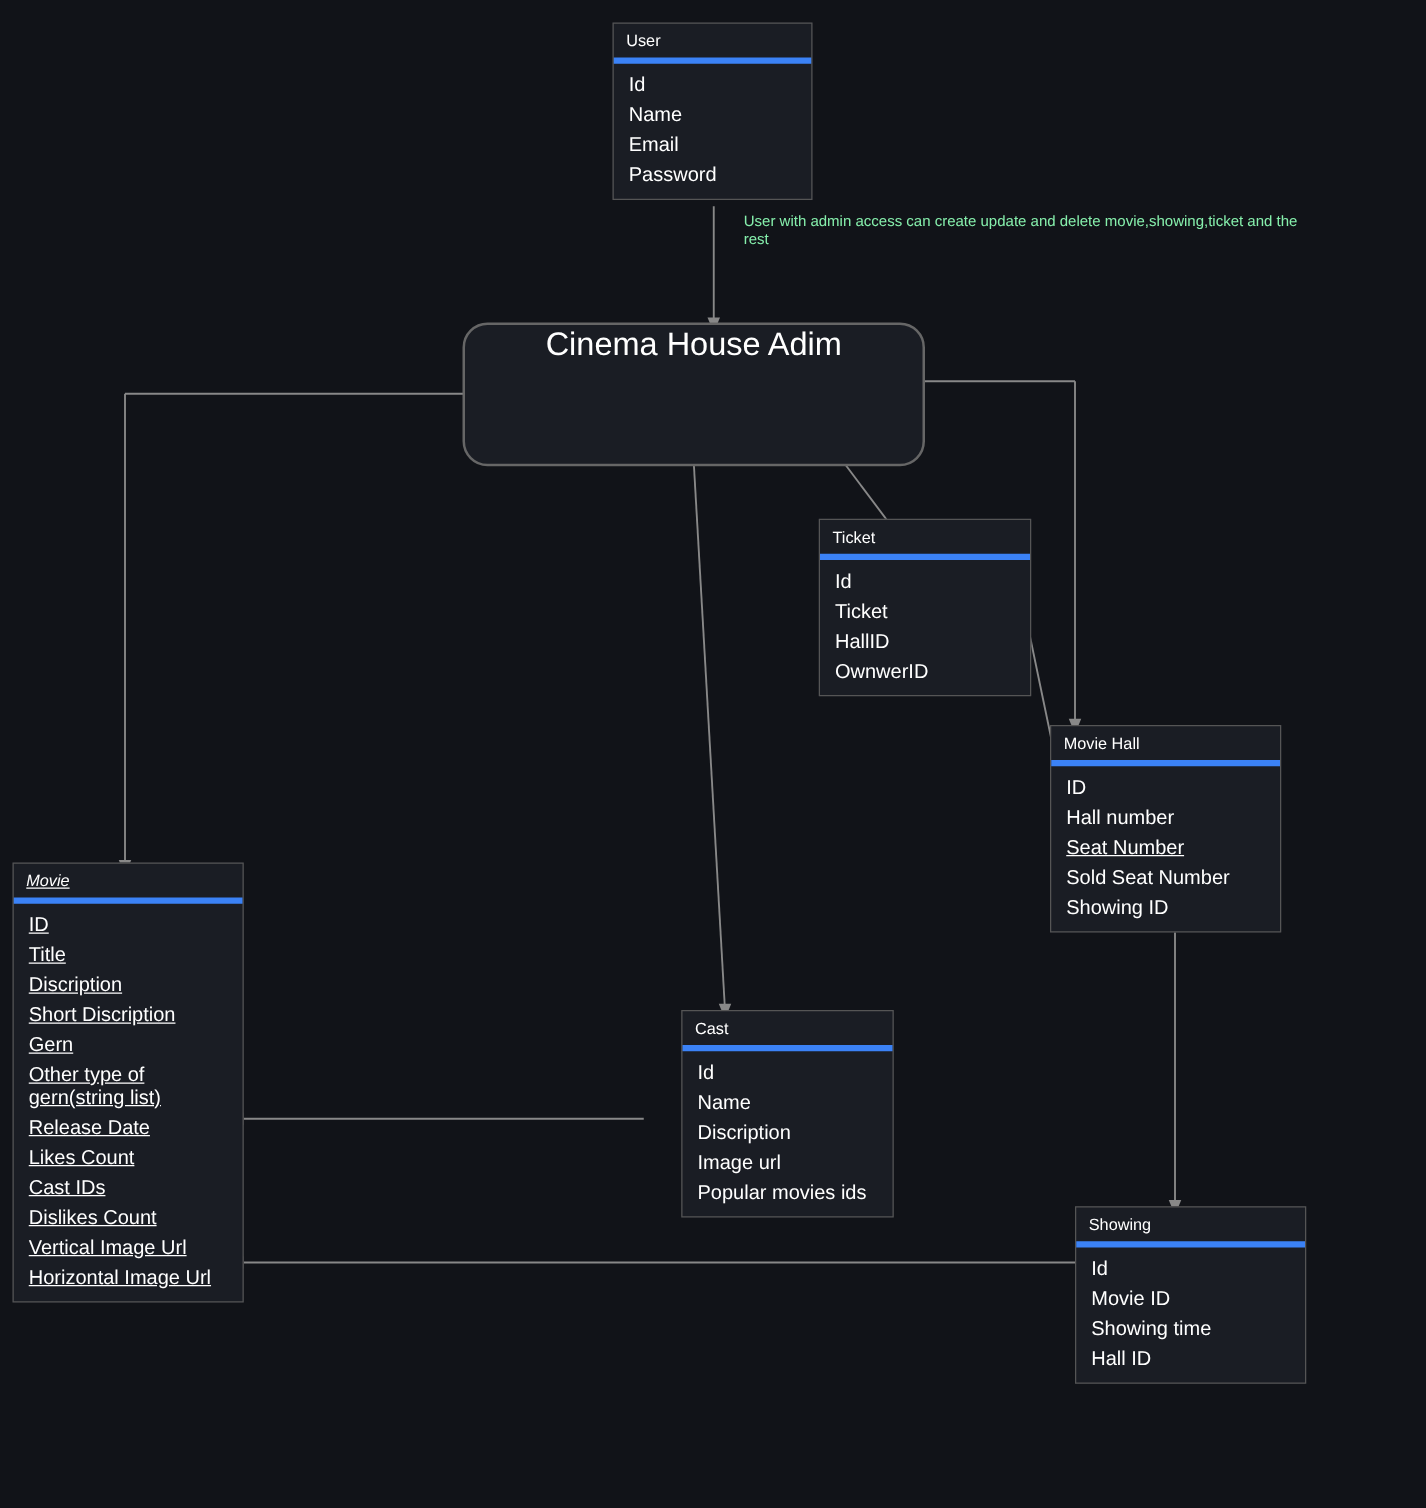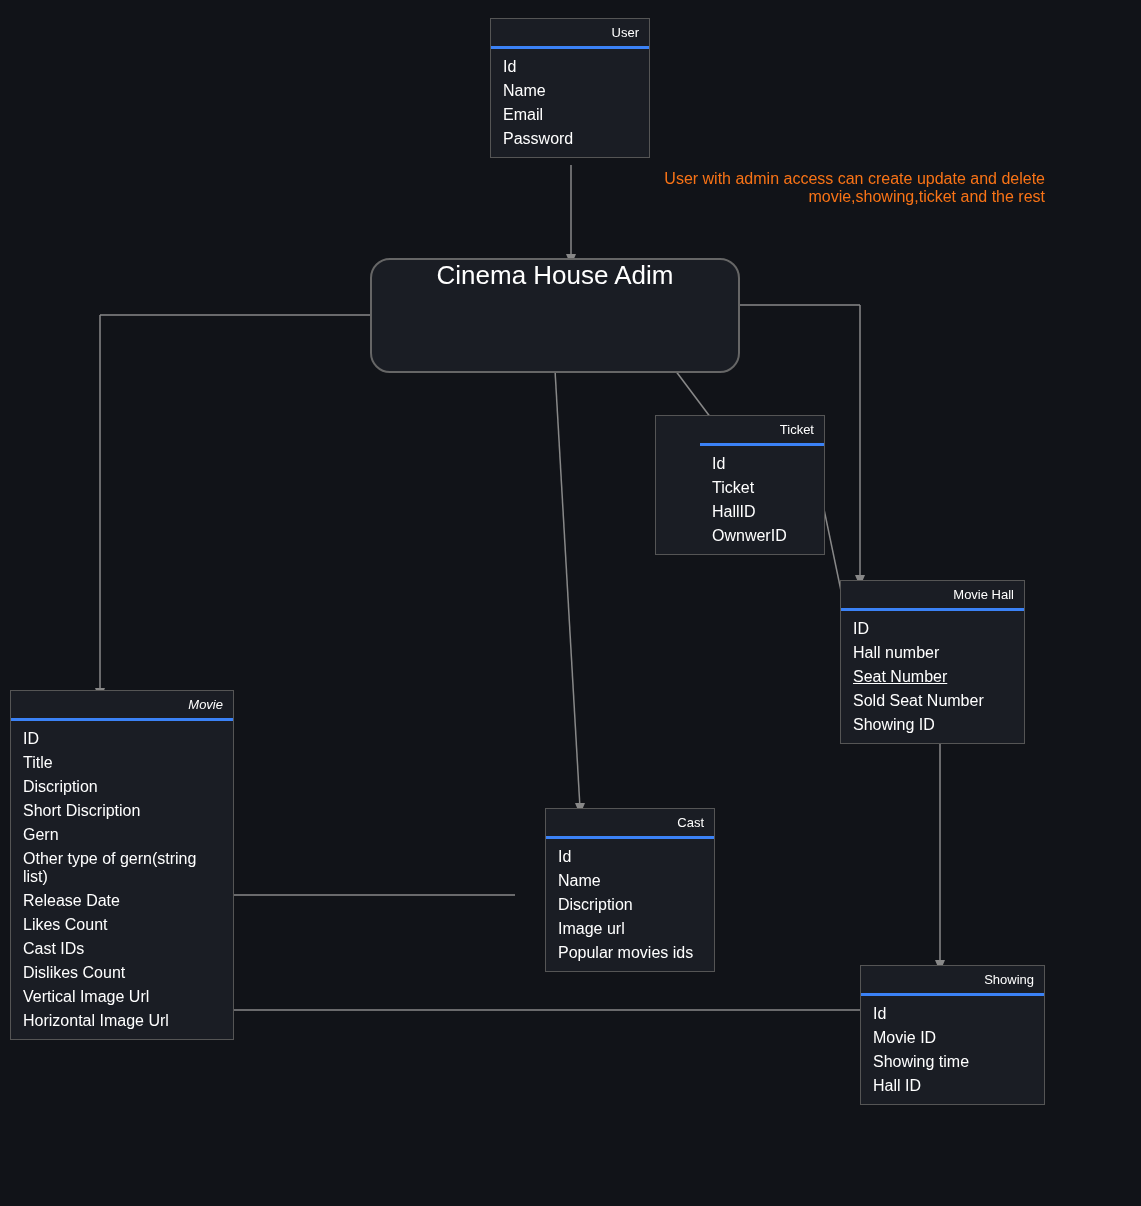--- a/index.html
+++ b/index.html
@@ -13,23 +13,23 @@
       position: relative;
       overflow: hidden;
     }
     .entity-box {
       position: absolute;
       background-color: #1a1d24;
       border: 1px solid #555;
       color: #fff;
     }
     .entity-header {
-      text-align: right;
+      text-align: left;
       padding: 6px 10px;
-      border-bottom: 3px solid #3b82f6;
+      border-bottom: 5px solid #3b82f6;
       font-size: 13px;
     }
     .entity-header.italic {
       font-style: italic;
     }
     .entity-body {
       padding: 6px 12px;
     }
     .entity-body div {
       padding: 3px 0;
@@ -54,23 +54,22 @@
     .diagram-svg {
       position: absolute;
       top: 0;
       left: 0;
       width: 1141px;
       height: 1206px;
       pointer-events: none;
     }
     .note-text {
       position: absolute;
-      color: #f97316;
-      font-size: 16px;
-      text-align: right;
+      color: #86efac;
+      font-size: 12px;
     }
   </style>
 </head>
 <body>
 
 <svg class="diagram-svg">
 
   <line x1="571" y1="165" x2="571" y2="258" stroke="#888" stroke-width="1.5"></line>
   <polygon points="571,266 566,254 576,254" fill="#888"></polygon>
 
@@ -110,42 +109,42 @@
     <div>Password</div>
   </div>
 </div>
 
 <div class="note-text" style="left:595px; top:170px; max-width:450px;">User with admin access can create update and delete movie,showing,ticket and the rest</div>
 
 <div class="cinema-house-box" style="left:370px; top:258px; width:370px; height:115px;">
   <span>Cinema House Adim</span>
 </div>
 
-<div class="entity-box" style="left:655px; top:415px; width:170px;padding-left:44px;">
+<div class="entity-box" style="left:655px; top:415px; width:170px;">
   <div class="entity-header">Ticket</div>
   <div class="entity-body">
     <div>Id</div>
     <div>Ticket</div>
     <div>HallID</div>
     <div>OwnwerID</div>
   </div>
 </div>
 
 <div class="entity-box" style="left:840px; top:580px; width:185px;">
   <div class="entity-header">Movie Hall</div>
   <div class="entity-body">
     <div>ID</div>
     <div>Hall number</div>
     <div class="underline">Seat Number</div>
     <div>Sold Seat Number</div>
     <div>Showing ID</div>
   </div>
 </div>
 
-<div class="entity-box" style="left:10px; top:690px; width:224px;">
+<div class="entity-box" style="left:10px; top:690px; width:185px;text-decoration:underline;">
   <div class="entity-header italic">Movie</div>
   <div class="entity-body">
     <div>ID</div>
     <div>Title</div>
     <div>Discription</div>
     <div>Short Discription</div>
     <div>Gern</div>
     <div>Other type of gern(string list)</div>
     <div>Release Date</div>
     <div>Likes Count</div>

